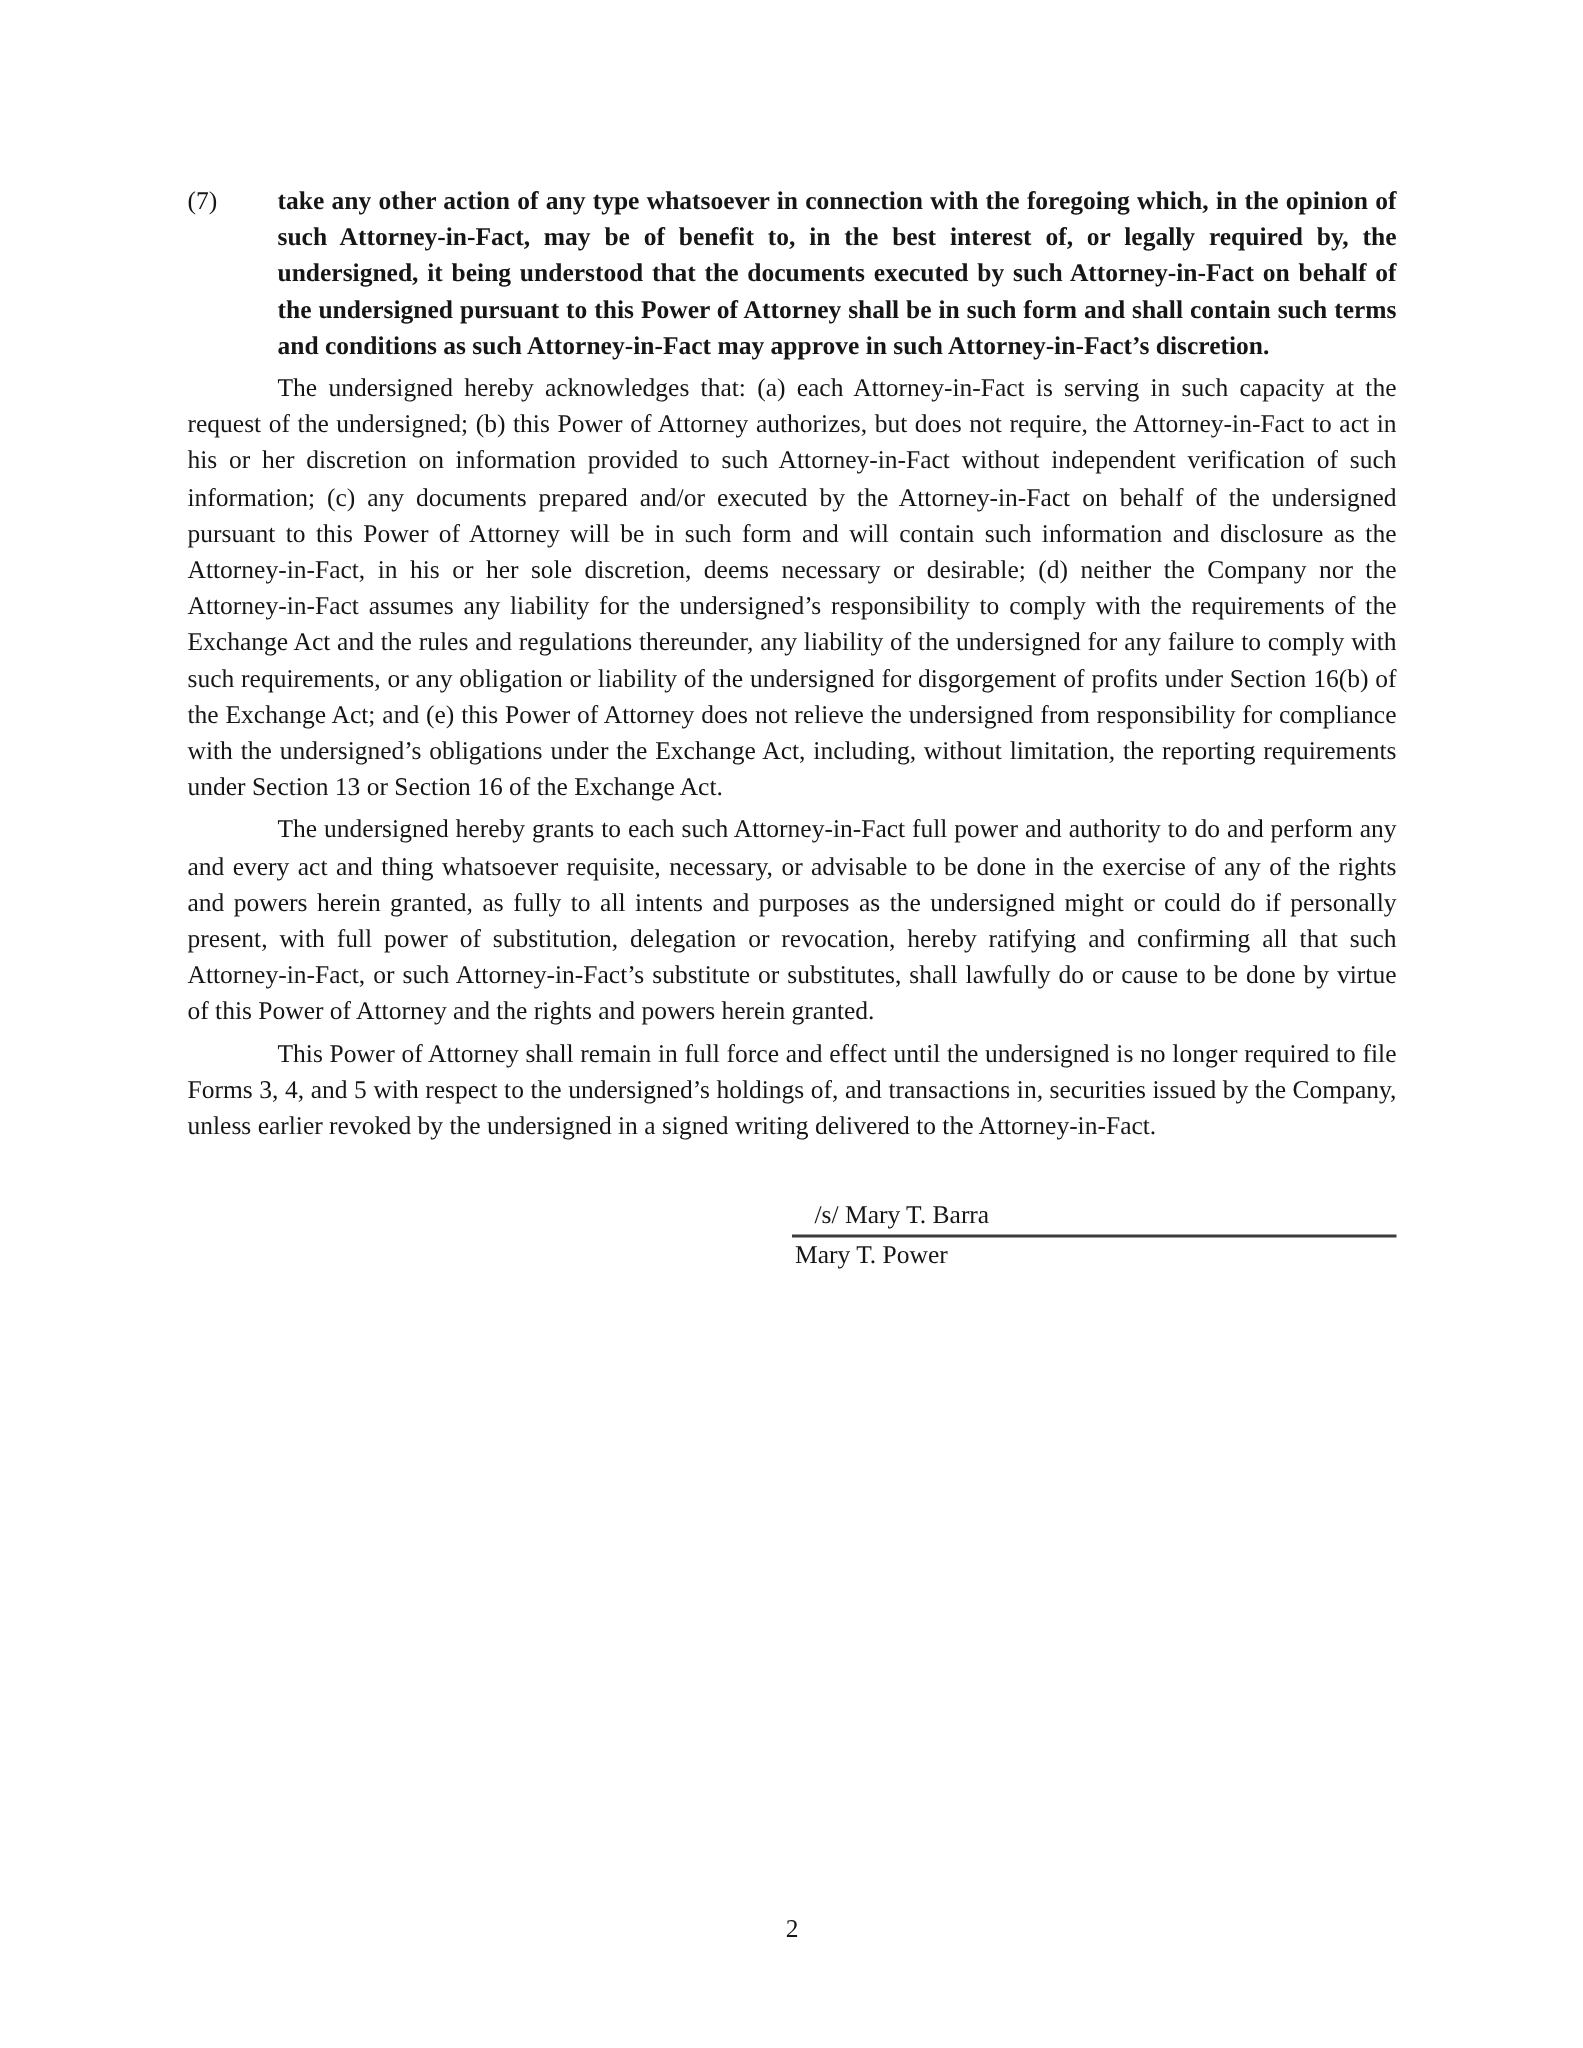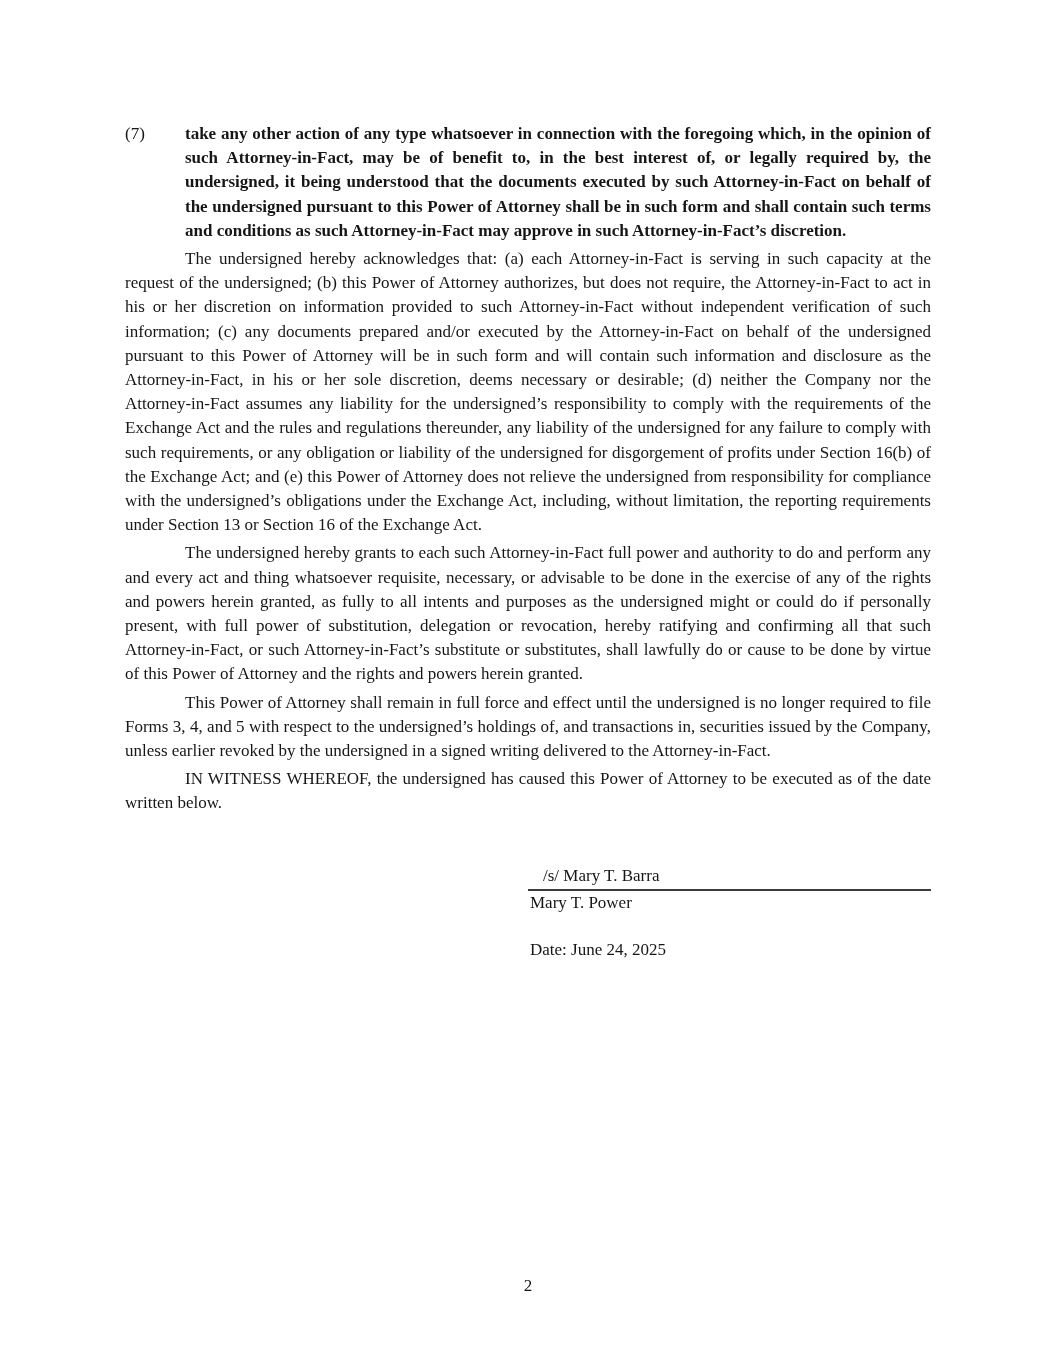--- a/index.html
+++ b/index.html
@@ -36,21 +36,21 @@
     flex: 1 1 auto;
     text-align: justify;
     font-weight: bold;
   }
   p.para {
     margin: 4px 0 0 0;
     text-indent: 60px;
     text-align: justify;
   }
   .signature-block {
-    margin-top: 48px;
+    margin-top: 35px;
     margin-left: 403px;
     width: 403px;
   }
   .sig-line {
     border-bottom: 2px solid #3c3c3c;
     padding-left: 15px;
     padding-bottom: 1px;
     white-space: nowrap;
   }
   .printed-name {
@@ -78,26 +78,24 @@
       <span class="marker">(7)</span>
       <span class="item-text">take any other action of any type whatsoever in connection with the foregoing which, in the opinion of such Attorney-in-Fact, may be of benefit to, in the best interest of, or legally required by, the undersigned, it being understood that the documents executed by such Attorney-in-Fact on behalf of the undersigned pursuant to this Power of Attorney shall be in such form and shall contain such terms and conditions as such Attorney-in-Fact may approve in such Attorney-in-Fact’s discretion.</span>
     </div>
 
     <p class="para">The undersigned hereby acknowledges that: (a) each Attorney-in-Fact is serving in such capacity at the request of the undersigned; (b) this Power of Attorney authorizes, but does not require, the Attorney-in-Fact to act in his or her discretion on information provided to such Attorney-in-Fact without independent verification of such information; (c) any documents prepared and/or executed by the Attorney-in-Fact on behalf of the undersigned pursuant to this Power of Attorney will be in such form and will contain such information and disclosure as the Attorney-in-Fact, in his or her sole discretion, deems necessary or desirable; (d) neither the Company nor the Attorney-in-Fact assumes any liability for the undersigned’s responsibility to comply with the requirements of the Exchange Act and the rules and regulations thereunder, any liability of the undersigned for any failure to comply with such requirements, or any obligation or liability of the undersigned for disgorgement of profits under Section 16(b) of the Exchange Act; and (e) this Power of Attorney does not relieve the undersigned from responsibility for compliance with the undersigned’s obligations under the Exchange Act, including, without limitation, the reporting requirements under Section 13 or Section 16 of the Exchange Act.</p>
 
     <p class="para">The undersigned hereby grants to each such Attorney-in-Fact full power and authority to do and perform any and every act and thing whatsoever requisite, necessary, or advisable to be done in the exercise of any of the rights and powers herein granted, as fully to all intents and purposes as the undersigned might or could do if personally present, with full power of substitution, delegation or revocation, hereby ratifying and confirming all that such Attorney-in-Fact, or such Attorney-in-Fact’s substitute or substitutes, shall lawfully do or cause to be done by virtue of this Power of Attorney and the rights and powers herein granted.</p>
 
     <p class="para">This Power of Attorney shall remain in full force and effect until the undersigned is no longer required to file Forms 3, 4, and 5 with respect to the undersigned’s holdings of, and transactions in, securities issued by the Company, unless earlier revoked by the undersigned in a signed writing delivered to the Attorney-in-Fact.</p>
 
-    <p class="para">IN WITNESS WHEREOF, the undersigned has caused this Power of Attorney to be executed as of the date written below.</p>
 
     <div class="signature-block">
       <div class="sig-line">
         <span>/s/ Mary T. Barra</span>
       </div>
       <div class="printed-name">Mary T. Power</div>
-      <div class="date-line">Date: June 24, 2025</div>
     </div>
 
   </div>
 
   <div class="page-number">2</div>
 </div>
 
 </body></html>

